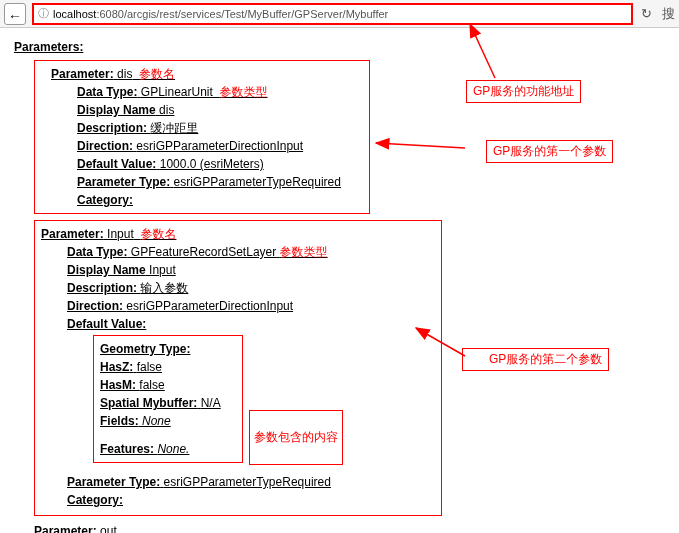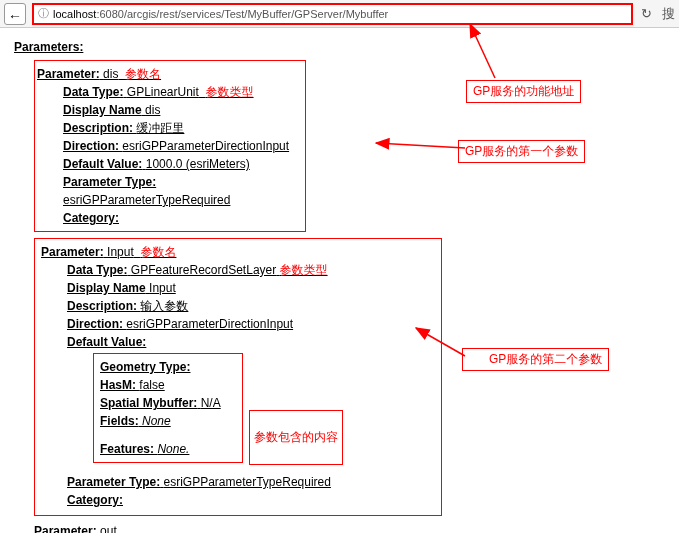--- a/index.html
+++ b/index.html
@@ -8,21 +8,21 @@
   .nav-back { width: 22px; height: 22px; border: 1px solid #999; border-radius: 3px; display: flex; align-items: center; justify-content: center; font-size: 14px; margin-right: 6px; background: #fff; }
   .url-wrap { flex: 1; display: flex; align-items: center; border: 2px solid #ff0000; height: 22px; background: #fff; padding: 0 4px; font-size: 11px; }
   .url-icon { margin-right: 4px; color: #888; font-size: 11px; }
   .url-text { color: #555; }
   .url-host { color: #000; }
   .nav-right { display: flex; align-items: center; margin-left: 8px; gap: 10px; font-size: 13px; color: #555; }
   .content { padding: 10px 14px 10px 14px; position: relative; }
   .bold { font-weight: bold; }
   .italic { font-style: italic; }
   .ann-red { color: #ff0000; }
-  .param-box1 { border: 1px solid #ff0000; padding: 4px 6px 4px 2px; margin: 4px 0 6px 20px; width: 272px; }
+  .param-box1 { border: 1px solid #ff0000; padding: 4px 6px 4px 16px; margin: 4px 0 6px 20px; width: 336px; }
   .param-box2 { border: 1px solid #ff0000; padding: 4px 6px 6px 6px; margin: 2px 0 6px 20px; width: 408px; position: relative; }
   .indent1 { margin-left: 26px; }
   .geom-box { border: 1px solid #ff0000; padding: 4px 6px; margin: 2px 0 2px 52px; width: 150px; display: inline-block; vertical-align: top; }
   .inner-ann { display: inline-block; border: 1px solid #ff0000; color: #ff0000; padding: 18px 4px; margin-left: 6px; vertical-align: top; font-size: 12px; }
   .line { line-height: 1.5; text-decoration: underline; }
   .callout { position: absolute; border: 1px solid #ff0000; color: #ff0000; padding: 2px 6px; font-size: 12px; background: #fff; }
   svg.arrow { position: absolute; overflow: visible; }
   .param-out { margin-left: 20px; }
 </style>
 </head>
@@ -38,21 +38,21 @@
   </div>
   <div class="nav-right">
     <span>↻</span>
     <span>搜</span>
   </div>
 </div>
 
 <div class="content">
 
   <div class="callout" style="left:466px; top:52px;">GP服务的功能地址</div>
-  <div class="callout" style="left:458px; top:112px;">GP服务的第一个参数</div>
+  <div class="callout" style="left:486px; top:112px;">GP服务的第一个参数</div>
   <div class="callout" style="left:462px; top:320px;padding-left:26px;">GP服务的第二个参数</div>
 
   <svg class="arrow" style="left:0;top:0;" width="679" height="533">
     <defs>
       <marker id="ah" markerWidth="10" markerHeight="8" refX="9" refY="4" orient="auto">
         <polygon points="0 0, 10 4, 0 8" fill="#ff0000"></polygon>
       </marker>
     </defs>
 
     <line x1="495" y1="50" x2="470" y2="-4" stroke="#ff0000" stroke-width="1.5" marker-end="url(#ah)"></line>
@@ -78,20 +78,21 @@
   <div class="param-box2">
     <div class="line"><span class="bold">Parameter:</span> <span>Input</span>&nbsp;&nbsp;<span class="ann-red">参数名</span></div>
     <div class="line indent1"><span class="bold">Data Type:</span> <span>GPFeatureRecordSetLayer</span> <span class="ann-red">参数类型</span></div>
     <div class="line indent1"><span class="bold">Display Name</span> <span>Input</span></div>
     <div class="line indent1"><span class="bold">Description:</span> <span>输入参数</span></div>
     <div class="line indent1"><span class="bold">Direction:</span> <span>esriGPParameterDirectionInput</span></div>
     <div class="line indent1 bold">Default Value:</div>
     <div style="display:flex; align-items:flex-end;">
       <div class="geom-box">
         <div class="line bold">Geometry Type:</div>
+        <div class="line"><span class="bold">HasZ:</span> <span>false</span></div>
         <div class="line"><span class="bold">HasM:</span> <span>false</span></div>
         <div class="line"><span class="bold">Spatial Mybuffer:</span> <span>N/A</span></div>
         <div class="line"><span class="bold">Fields:</span> <span class="italic">None</span></div>
         <div class="line" style="height:10px;"></div>
         <div class="line"><span class="bold">Features:</span> <span class="italic">None.</span></div>
       </div>
       <div class="inner-ann" style="margin-top:30px;">参数包含的内容</div>
     </div>
     <div class="line" style="height:8px;"></div>
     <div class="line indent1"><span class="bold">Parameter Type:</span> <span>esriGPParameterTypeRequired</span></div>

